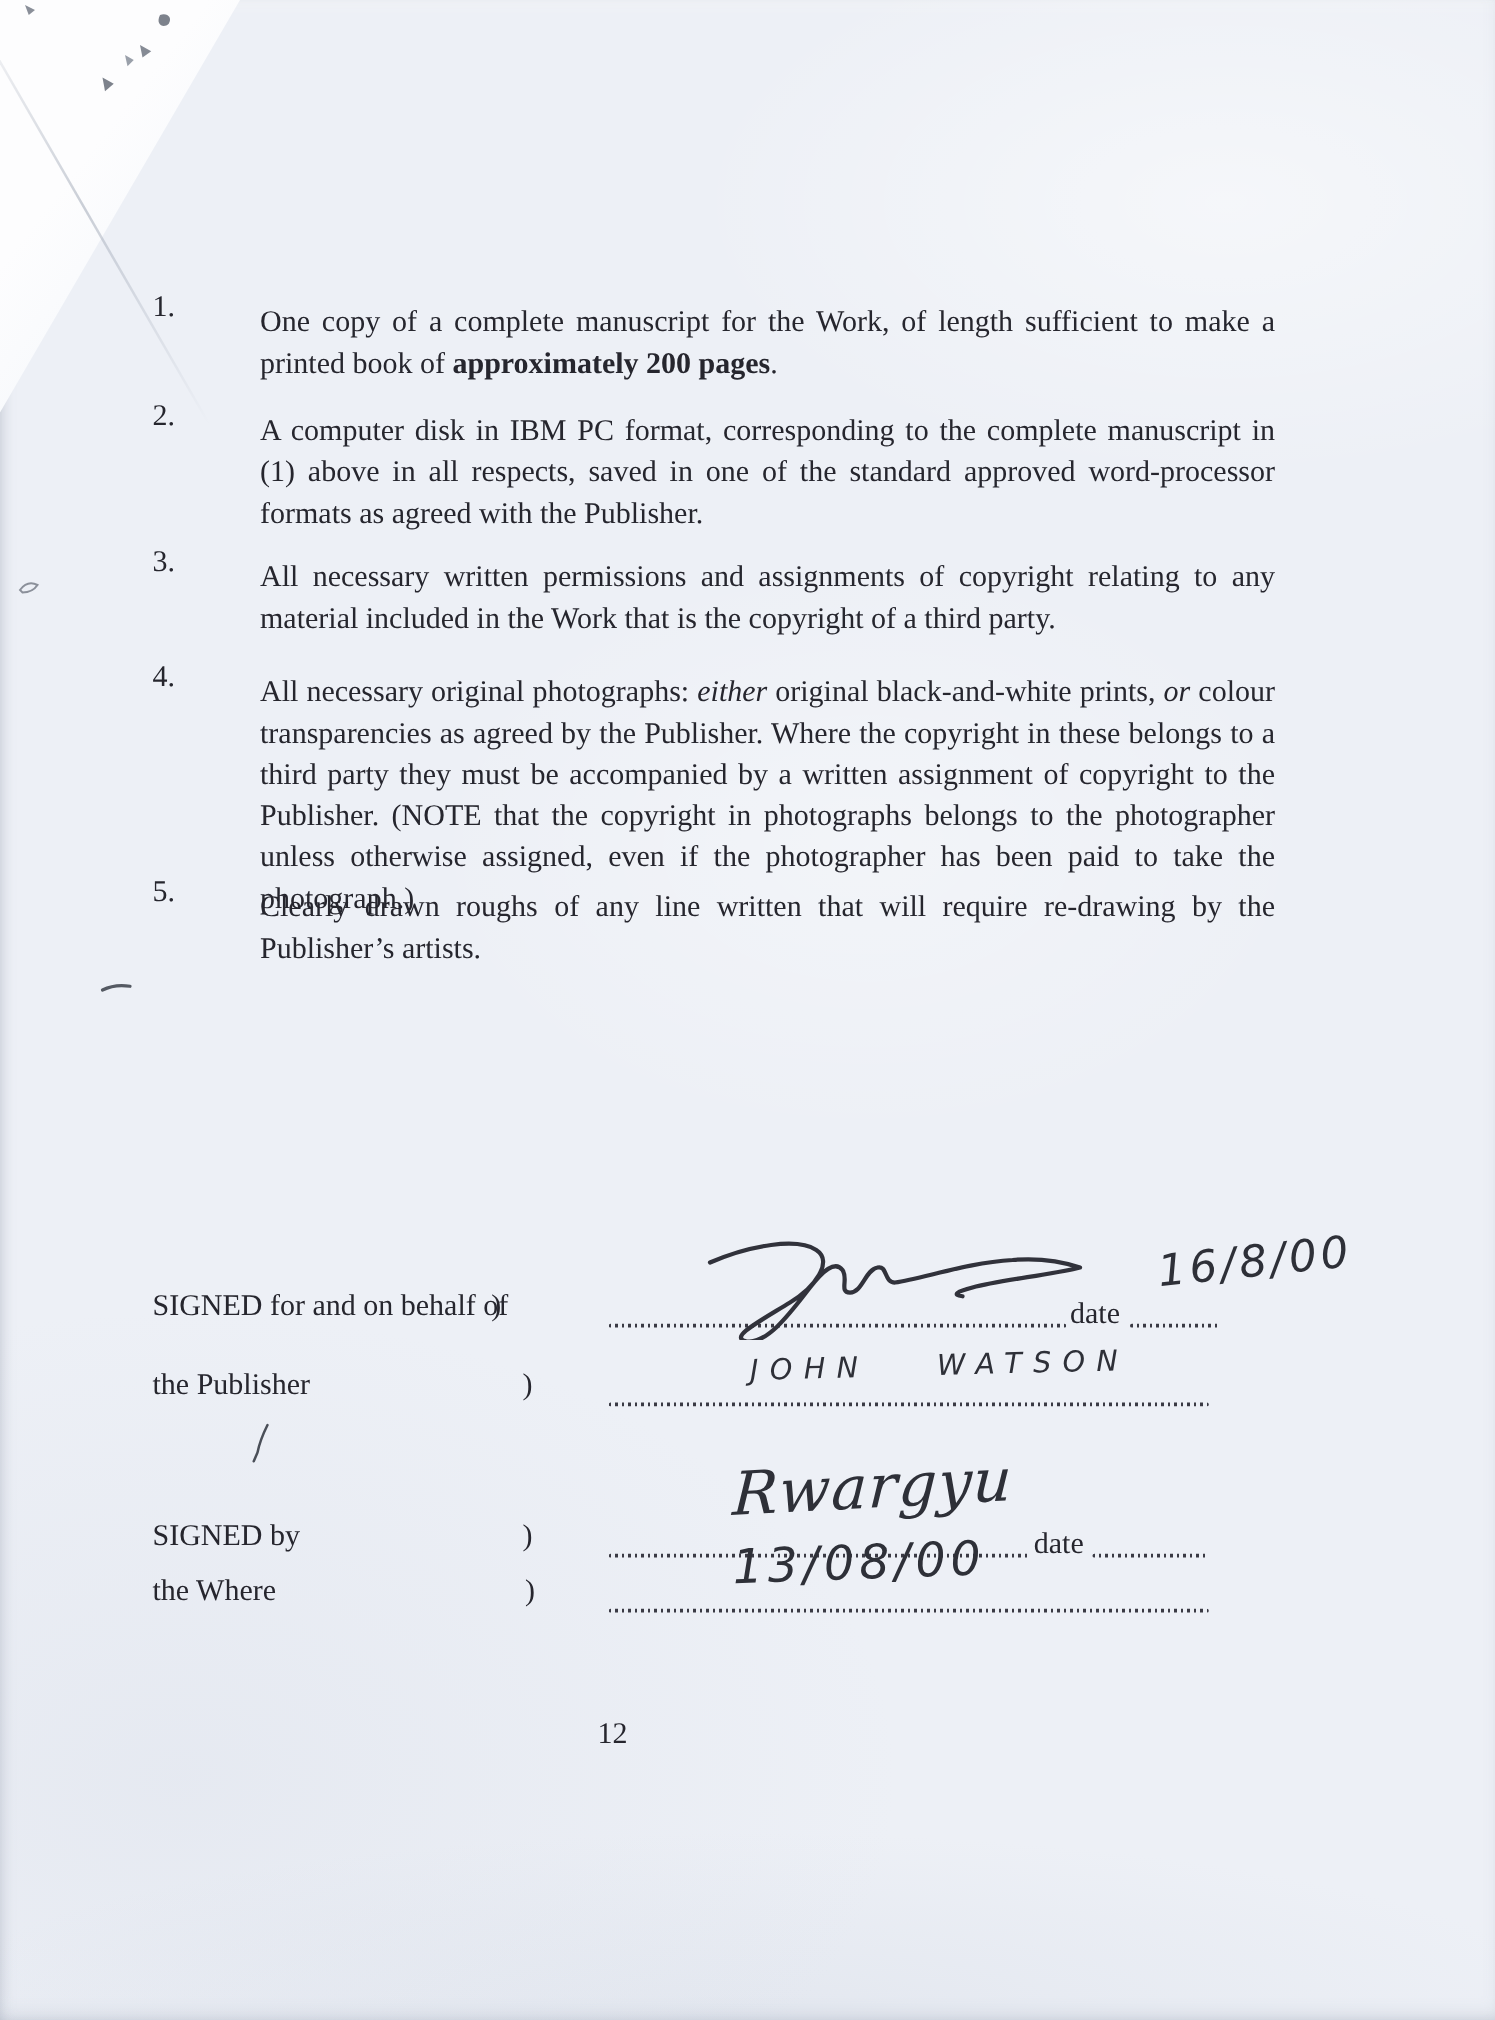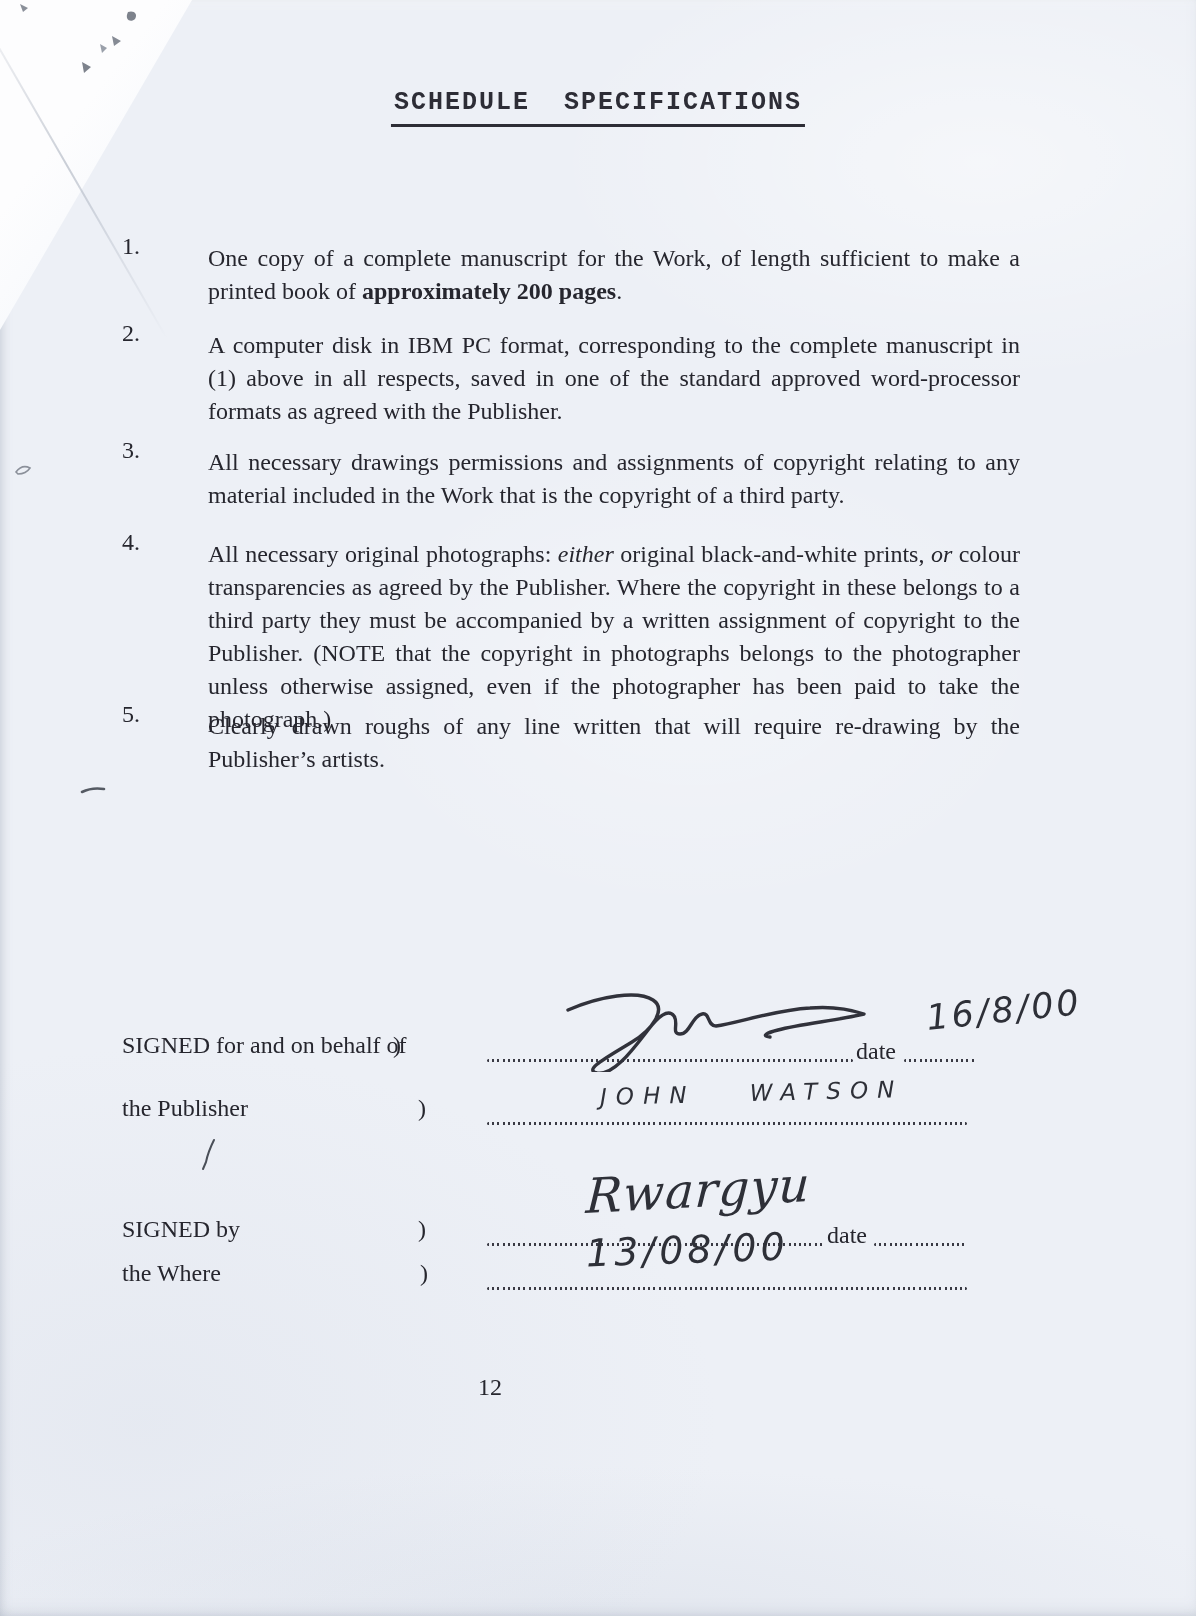--- a/index.html
+++ b/index.html
@@ -95,34 +95,33 @@
   <svg class="artifact" style="left:12px;top:460px" width="30" height="20" viewBox="0 0 30 20">
     <path d="M4 12 q6 -8 14 -4 q-4 6 -12 6 z" fill="none" stroke="#8b909a" stroke-width="1.6"></path>
   </svg>
   <svg class="artifact" style="left:80px;top:784px" width="26" height="12" viewBox="0 0 26 12">
     <path d="M2 8 Q 12 3 24 5" fill="none" stroke="#555a63" stroke-width="2.6" stroke-linecap="round"></path>
   </svg>
   <svg class="artifact" style="left:200px;top:1138px" width="20" height="34" viewBox="0 0 20 34">
     <path d="M14 2 Q 8 14 6 24 M6 24 l-3 7" fill="none" stroke="#4a4f58" stroke-width="2" stroke-linecap="round"></path>
   </svg>
 
-  <div class="doc-title">SCHEDULE  SPECIFICATIONS</div>
 
   <div>
       <div class="spec-item" style="top: 230px;">
         <span class="spec-num">1.</span>
         <p class="spec-body"><span>One copy of a complete manuscript for the Work, of length sufficient to make a printed book of </span><span class="b">approximately 200 pages</span><span>.</span></p>
       </div>
       <div class="spec-item" style="top: 317px;">
         <span class="spec-num">2.</span>
         <p class="spec-body"><span>A computer disk in IBM PC format, corresponding to the complete manuscript in (1) above in all respects, saved in one of the standard approved word-processor formats as agreed with the Publisher.</span></p>
       </div>
       <div class="spec-item" style="top: 434px;">
         <span class="spec-num">3.</span>
-        <p class="spec-body"><span>All necessary drawings permissions and assignments of copyright relating to any material included in the Work that is the copyright of a third party.</span></p>
+        <p class="spec-body"><span>All necessary written permissions and assignments of copyright relating to any material included in the Work that is the copyright of a third party.</span></p>
       </div>
       <div class="spec-item" style="top: 526px;">
         <span class="spec-num">4.</span>
         <p class="spec-body"><span>All necessary original photographs: </span><span class="i">either</span><span> original black-and-white prints, </span><span class="i">or</span><span> colour transparencies as agreed by the Publisher.  Where the copyright in these belongs to a third party they must be accompanied by a written assignment of copyright to the Publisher.  (NOTE that the copyright in photographs belongs to the photographer unless otherwise assigned, even if the photographer has been paid to take the photograph.)</span></p>
       </div>
       <div class="spec-item" style="top: 698px;">
         <span class="spec-num">5.</span>
         <p class="spec-body"><span>Clearly drawn roughs of any line written that will require re-drawing by the Publisher’s artists.</span></p>
       </div>
     </div>

